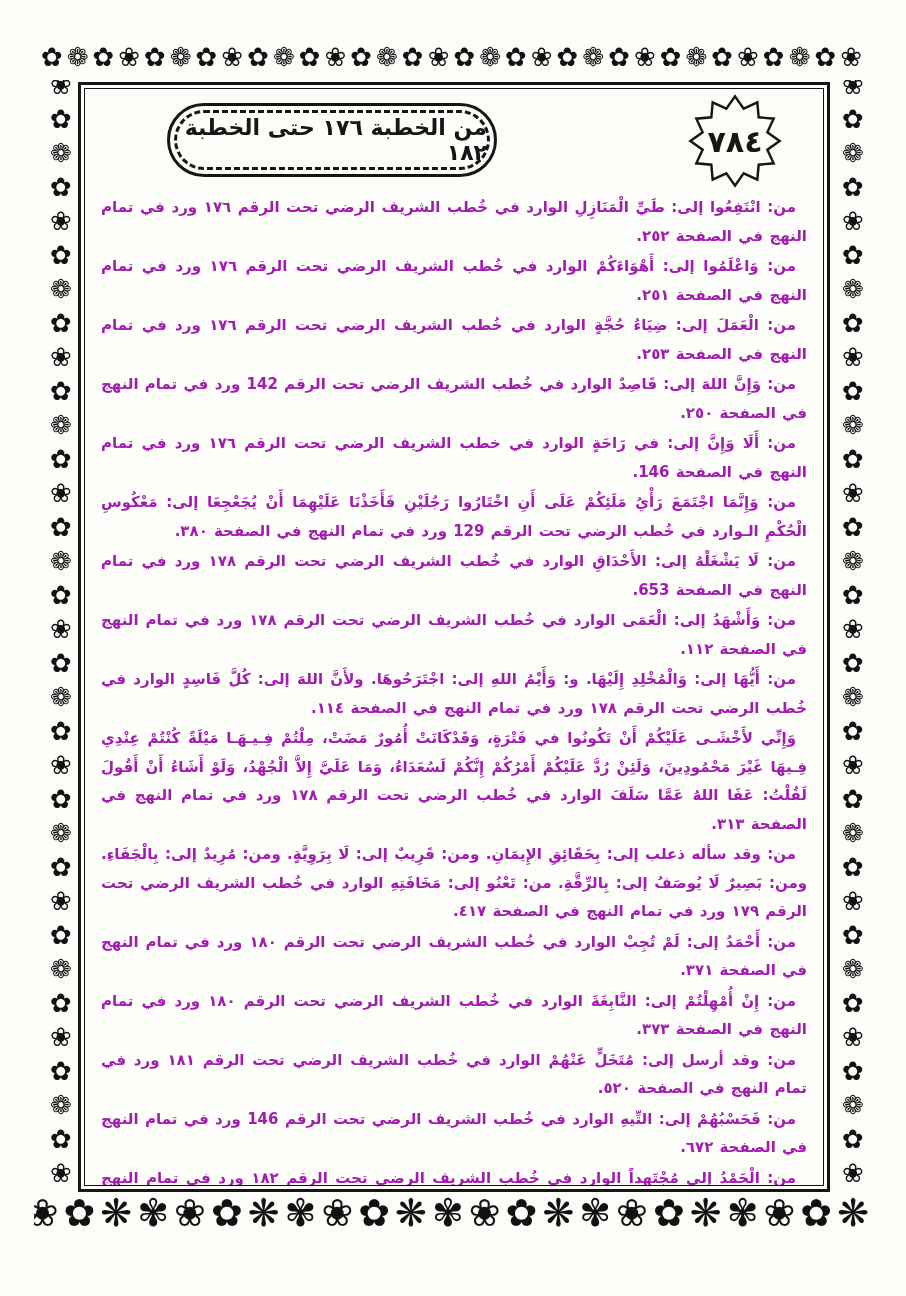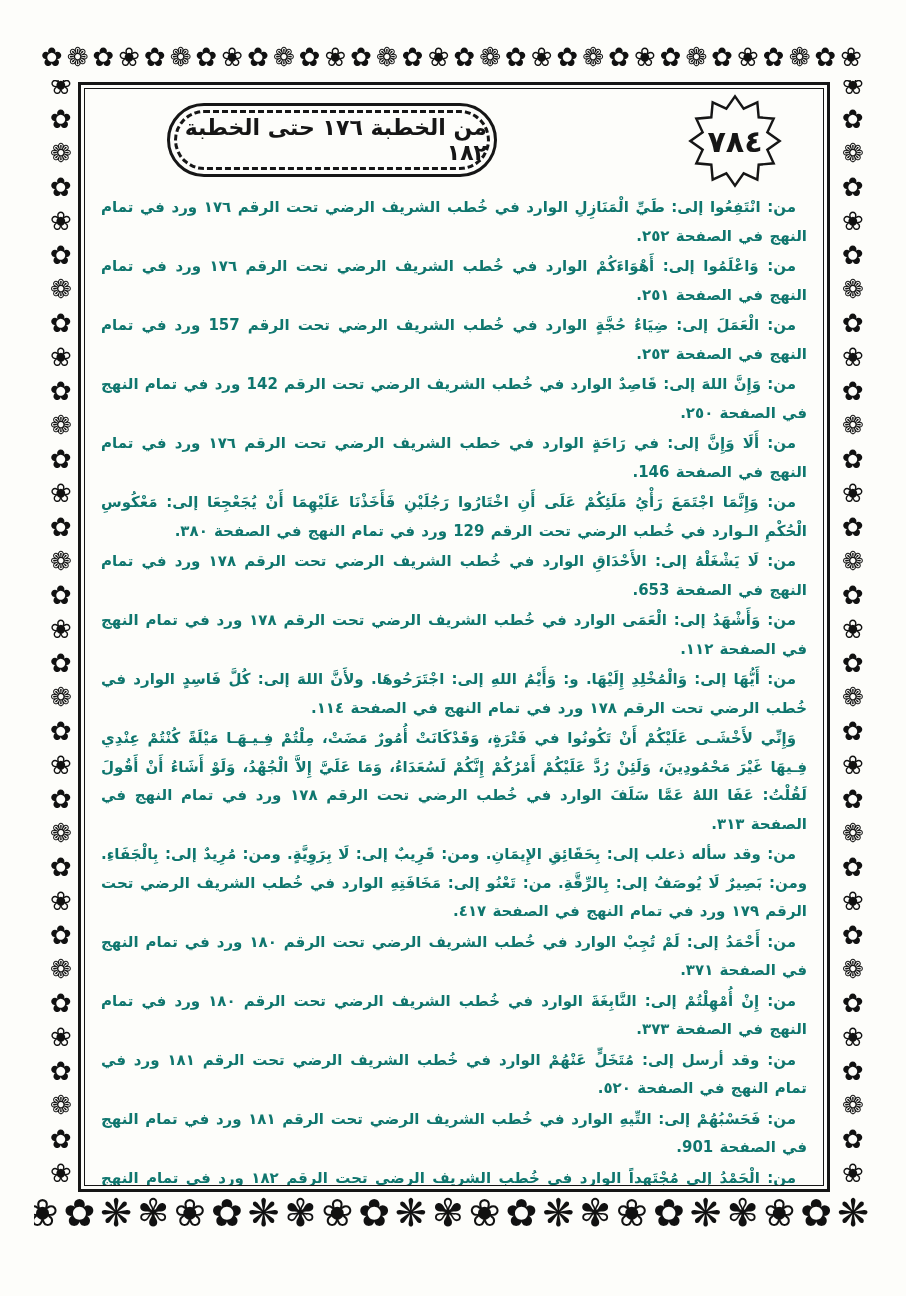--- a/index.html
+++ b/index.html
@@ -39,21 +39,21 @@
   .cartouche-title{font-size:22px;font-weight:bold;letter-spacing:0;}
   .page-badge{position:absolute;right:24px;top:-6px;width:96px;height:96px;}
   .page-badge text{
     font-family:"DejaVu Sans",sans-serif;font-size:27px;font-weight:bold;fill:#161616;
   }
   
   .entries{margin-top:2px;}
   .entry{
     margin:0 0 2px 0;
     font-size:15px;font-weight:bold;line-height:28.5px;
-    text-align:justify;text-indent:11px;color:#0f766e;
+    text-align:justify;text-indent:11px;color:#a21caf;
     word-spacing:1px;
   }
 </style>
 </head>
 <body>
 
 <div class="page">
 
   <div class="orn orn-top">❀✿❁✿❀✿❁✿❀✿❁✿❀✿❁✿❀✿❁✿❀✿❁✿❀✿❁✿❀✿❁✿❀✿❁✿❀✿❁✿❀✿❁✿❀✿❁✿❀✿❁✿❀✿❁✿❀✿❁✿❀✿❁✿❀✿❁✿❀✿❁✿❀✿❁✿❀✿❁✿</div>
   <div class="orn orn-bottom">❋✿❀✾❋✿❀✾❋✿❀✾❋✿❀✾❋✿❀✾❋✿❀✾❋✿❀✾❋✿❀✾❋✿❀✾❋✿❀✾❋✿❀✾❋✿❀✾❋✿❀✾❋✿❀✾</div>
@@ -72,31 +72,31 @@
         <svg class="page-badge" viewBox="0 0 86 86" aria-hidden="false">
           <polygon points="83,43 71.98,50.76 77.64,63 64.21,64.21 63,77.64 50.76,71.98 43,83 35.24,71.98 23,77.64 21.79,64.21 8.36,63 14.02,50.76 3,43 14.02,35.24 8.36,23 21.79,21.79 23,8.36 35.24,14.02 43,3 50.76,14.02 63,8.36 64.21,21.79 77.64,23 71.98,35.24" fill="#fdfdfa" stroke="#161616" stroke-width="2.2"></polygon>
           <text x="43" y="53" text-anchor="middle">٧٨٤</text>
         </svg>
       </div>
 
       <div class="entries">
 
       <p class="entry">من: انْتَفِعُوا إلى: طَيِّ الْمَنَازِلِ الوارد في خُطب الشريف الرضي تحت الرقم ١٧٦ ورد في تمام النهج في الصفحة ٢٥٢.</p>
           <p class="entry">من: وَاعْلَمُوا إلى: أَهْوَاءَكُمْ الوارد في خُطب الشريف الرضي تحت الرقم ١٧٦ ورد في تمام النهج في الصفحة ٢٥١.</p>
-          <p class="entry">من: الْعَمَلَ إلى: ضِيَاءُ حُجَّةٍ الوارد في خُطب الشريف الرضي تحت الرقم 157 ورد في تمام النهج في الصفحة ٢٥٣.</p>
+          <p class="entry">من: الْعَمَلَ إلى: ضِيَاءُ حُجَّةٍ الوارد في خُطب الشريف الرضي تحت الرقم ١٧٦ ورد في تمام النهج في الصفحة ٢٥٣.</p>
           <p class="entry">من: وَإِنَّ اللهَ إلى: قَاصِدٌ الوارد في خُطب الشريف الرضي تحت الرقم 142 ورد في تمام النهج في الصفحة ٢٥٠.</p>
           <p class="entry">من: أَلَا وَإِنَّ إلى: في رَاحَةٍ الوارد في خطب الشريف الرضي تحت الرقم ١٧٦ ورد في تمام النهج في الصفحة 146.</p>
           <p class="entry">من: وَإِنَّمَا اجْتَمَعَ رَأْيُ مَلَئِكُمْ عَلَى أَنِ اخْتَارُوا رَجُلَيْنِ فَأَخَذْنَا عَلَيْهِمَا أَنْ يُجَعْجِعَا إلى: مَعْكُوسِ الْحُكْمِ الـوارد في خُطب الرضي تحت الرقم 129 ورد في تمام النهج في الصفحة ٣٨٠.</p>
           <p class="entry">من: لَا يَشْغَلْهُ إلى: الأَحْدَاقِ الوارد في خُطب الشريف الرضي تحت الرقم ١٧٨ ورد في تمام النهج في الصفحة 653.</p>
           <p class="entry">من: وَأَشْهَدُ إلى: الْعَمَى الوارد في خُطب الشريف الرضي تحت الرقم ١٧٨ ورد في تمام النهج في الصفحة ١١٢.</p>
           <p class="entry">من: أَيُّهَا إلى: وَالْمُخْلِدِ إِلَيْهَا. و: وَأَيْمُ اللهِ إلى: اجْتَرَحُوهَا. ولأَنَّ اللهَ إلى: كُلَّ فَاسِدٍ الوارد في خُطب الرضي تحت الرقم ١٧٨ ورد في تمام النهج في الصفحة ١١٤.</p>
           <p class="entry">وَإِنِّي لأَخْشَـى عَلَيْكُمْ أَنْ تَكُونُوا في فَتْرَةٍ، وَقَدْكَانَتْ أُمُورٌ مَضَتْ، مِلْتُمْ فِـيـهَـا مَيْلَةً كُنْتُمْ عِنْدِي فِـيهَا غَيْرَ مَحْمُودِينَ، وَلَئِنْ رُدَّ عَلَيْكُمْ أَمْرُكُمْ إِنَّكُمْ لَسُعَدَاءُ، وَمَا عَلَيَّ إِلاَّ الْجُهْدُ، وَلَوْ أَشَاءُ أَنْ أَقُولَ لَقُلْتُ: عَفَا اللهُ عَمَّا سَلَفَ الوارد في خُطب الرضي تحت الرقم ١٧٨ ورد في تمام النهج في الصفحة ٣١٣.</p>
           <p class="entry">من: وقد سأله ذعلب إلى: بِحَقَائِقِ الإِيمَانِ. ومن: قَرِيبٌ إلى: لَا بِرَوِيَّةٍ. ومن: مُرِيدٌ إلى: بِالْجَفَاءِ. ومن: بَصِيرٌ لَا يُوصَفُ إلى: بِالرِّقَّةِ. من: تَعْنُو إلى: مَخَافَتِهِ الوارد في خُطب الشريف الرضي تحت الرقم ١٧٩ ورد في تمام النهج في الصفحة ٤١٧.</p>
           <p class="entry">من: أَحْمَدُ إلى: لَمْ تُجِبْ الوارد في خُطب الشريف الرضي تحت الرقم ١٨٠ ورد في تمام النهج في الصفحة ٣٧١.</p>
           <p class="entry">من: إِنْ أُمْهِلْتُمْ إلى: النَّابِغَةَ الوارد في خُطب الشريف الرضي تحت الرقم ١٨٠ ورد في تمام النهج في الصفحة ٣٧٣.</p>
           <p class="entry">من: وقد أرسل إلى: مُتَخَلٍّ عَنْهُمْ الوارد في خُطب الشريف الرضي تحت الرقم ١٨١ ورد في تمام النهج في الصفحة ٥٢٠.</p>
-          <p class="entry">من: فَحَسْبُهُمْ إلى: التِّيهِ الوارد في خُطب الشريف الرضي تحت الرقم ١٨١ ورد في تمام النهج في الصفحة 901.</p>
+          <p class="entry">من: فَحَسْبُهُمْ إلى: التِّيهِ الوارد في خُطب الشريف الرضي تحت الرقم 146 ورد في تمام النهج في الصفحة ٦٧٢.</p>
           <p class="entry">من: الْحَمْدُ إلى مُجْتَهِداً الوارد في خُطب الشريف الرضي تحت الرقم ١٨٢ ورد في تمام النهج في الصفحة ٢١٨.</p>
         </div>
 
     </div>
   </div>
 </div>
 
 </body></html>

